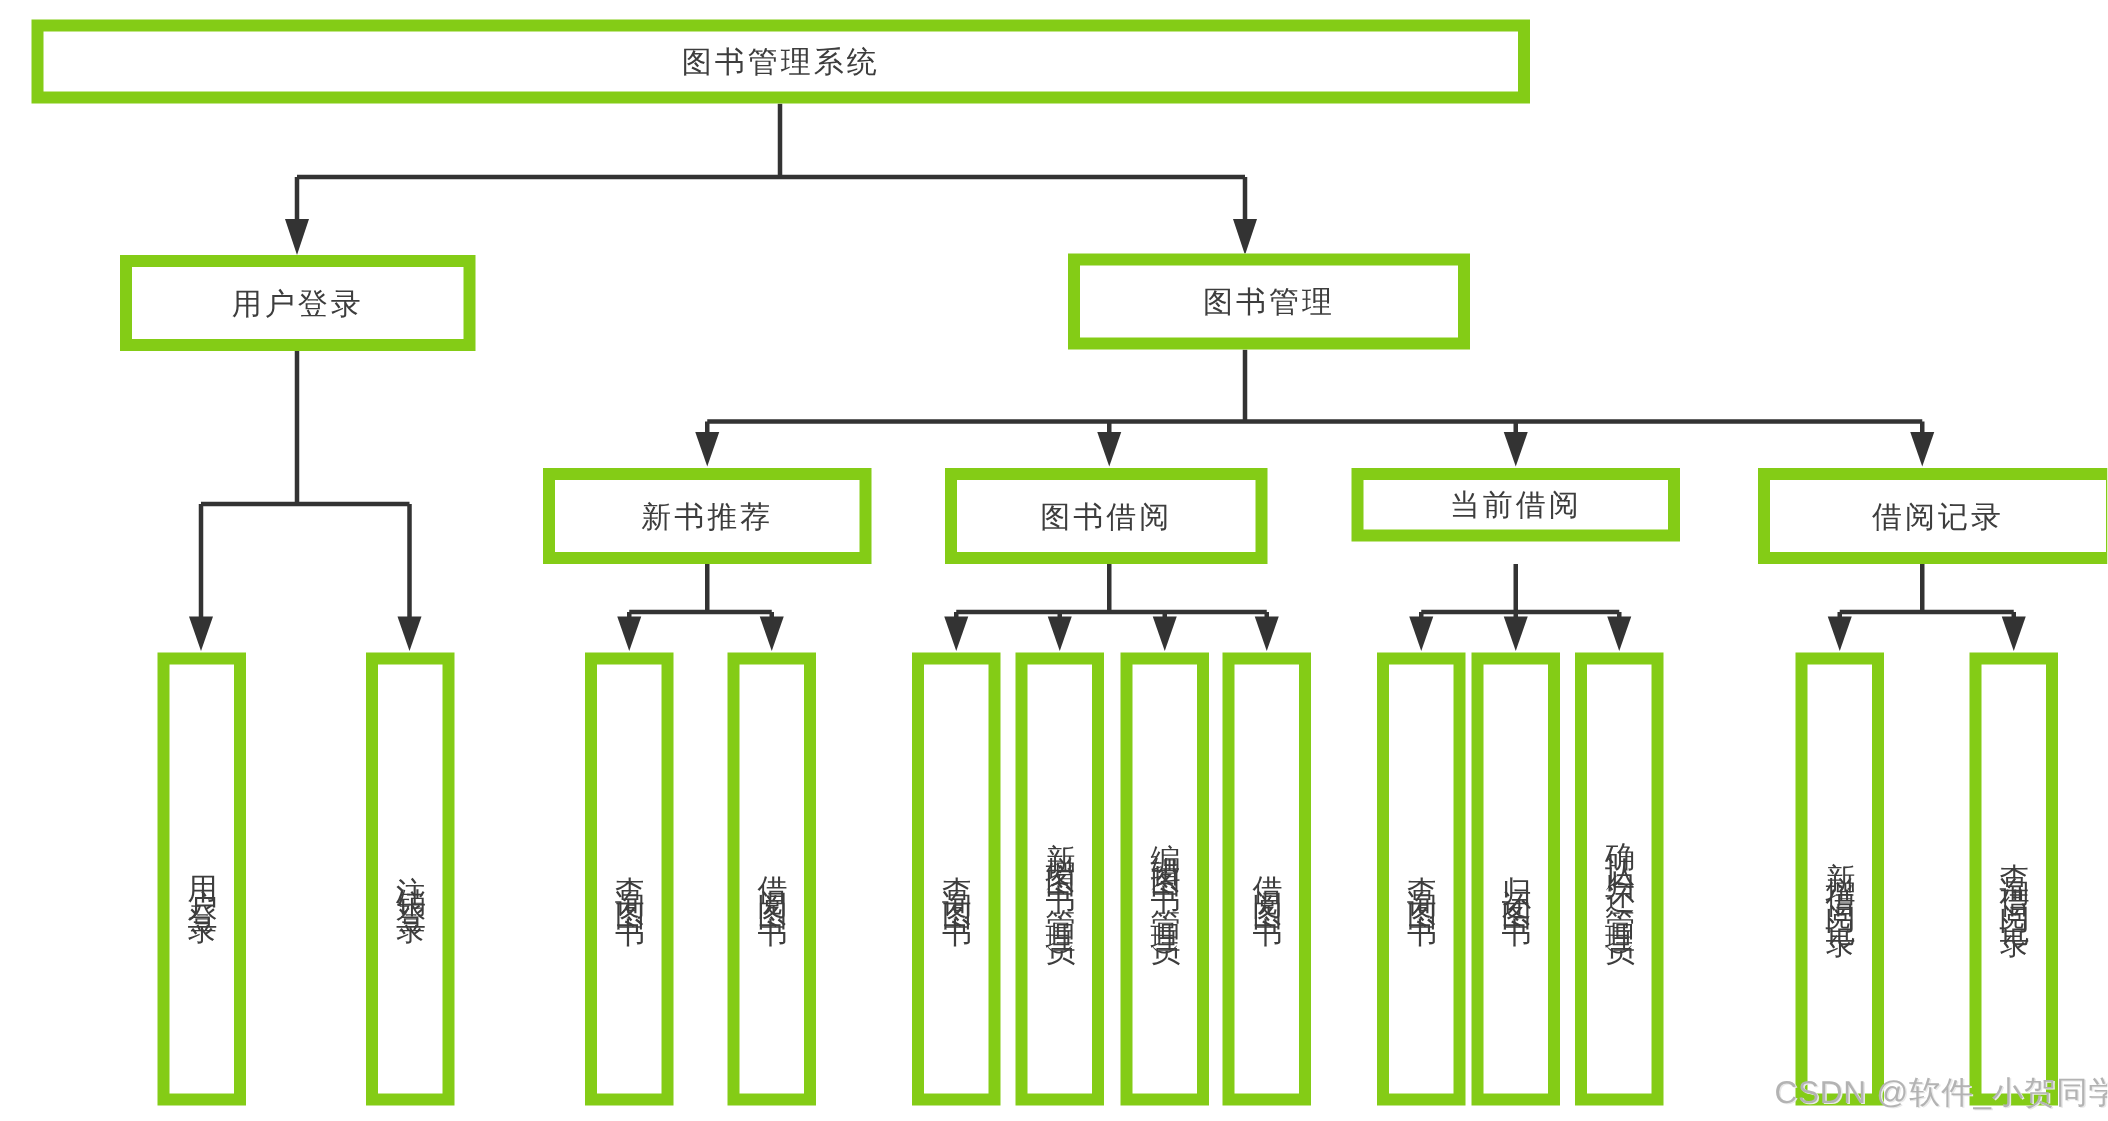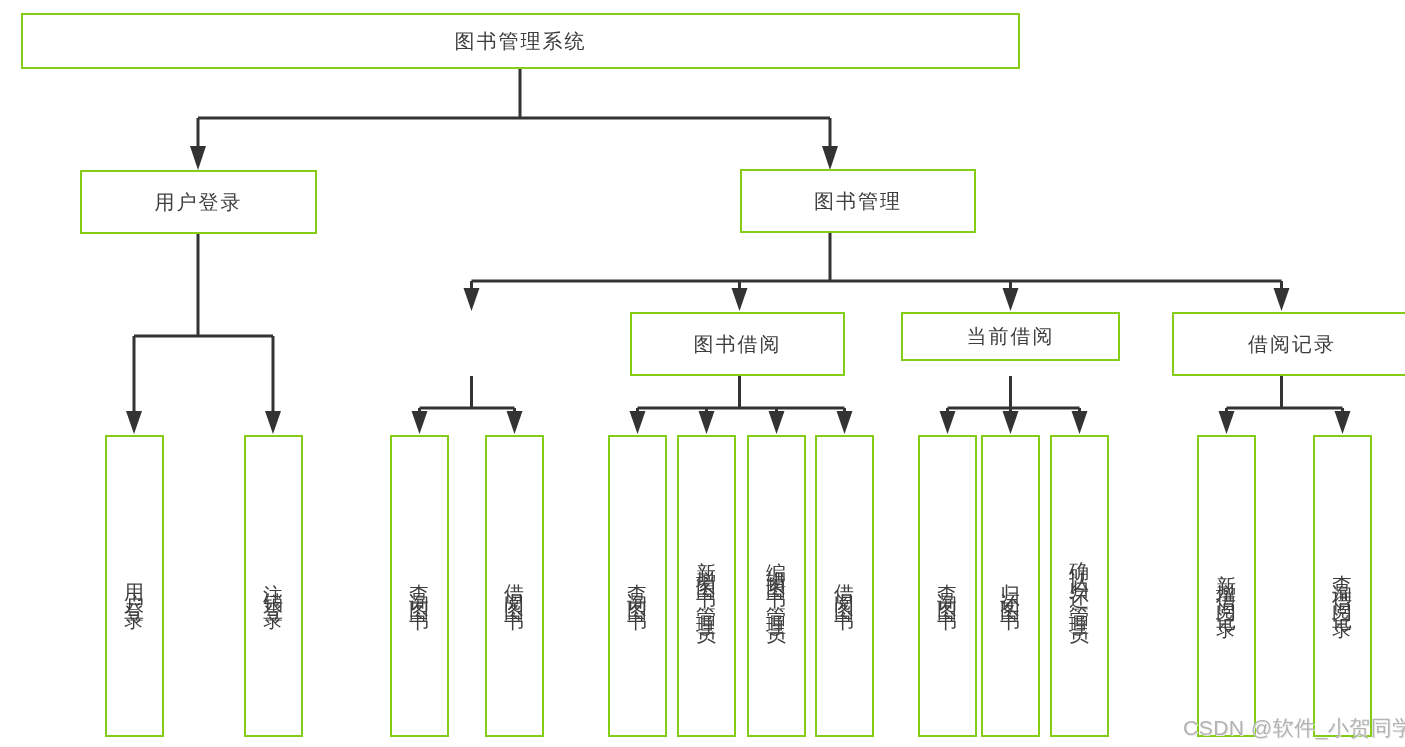--- a/index.html
+++ b/index.html
@@ -17,21 +17,21 @@
   }
   #connectors {
     position: absolute;
     left: 0; top: 0;
     width: 1405px; height: 747px;
   }
   .node {
     position: absolute;
     box-sizing: border-box;
     background: #ffffff;
-    border: 2px solid #84cc16;
+    border: 8px solid #84cc16;
     display: flex;
     align-items: center;
     justify-content: center;
     color: #3d3d3d;
   }
   .node .lbl-h {
     font-size: 20px;
     letter-spacing: 2px;
     white-space: nowrap;
   }
@@ -102,24 +102,27 @@
     </g>
   </svg>
 
   <div class="node" style="left:21px; top:13px; width:999px; height:56px;">
     <span class="lbl-h">图书管理系统</span>
   </div>
 
   <div class="node" style="left:80px; top:170px; width:237px; height:64px;">
     <span class="lbl-h">用户登录</span>
   </div>
-  <div class="node" style="left:712px; top:169px; width:236px; height:64px;margin-left:28px;">
+  <div class="node" style="left:712px; top:169px; width:268px; height:64px;">
     <span class="lbl-h">图书管理</span>
   </div>
 
+  <div class="node" style="left:362px; top:312px; width:219px; height:64px;">
+    <span class="lbl-h">新书推荐</span>
+  </div>
   <div class="node" style="left:630px; top:312px; width:215px; height:64px;">
     <span class="lbl-h">图书借阅</span>
   </div>
   <div class="node" style="left:901px; top:312px; width:219px; height:49px;">
     <span class="lbl-h">当前借阅</span>
   </div>
   <div class="node" style="left:1172px; top:312px; width:240px; height:64px;">
     <span class="lbl-h">借阅记录</span>
   </div>
 

